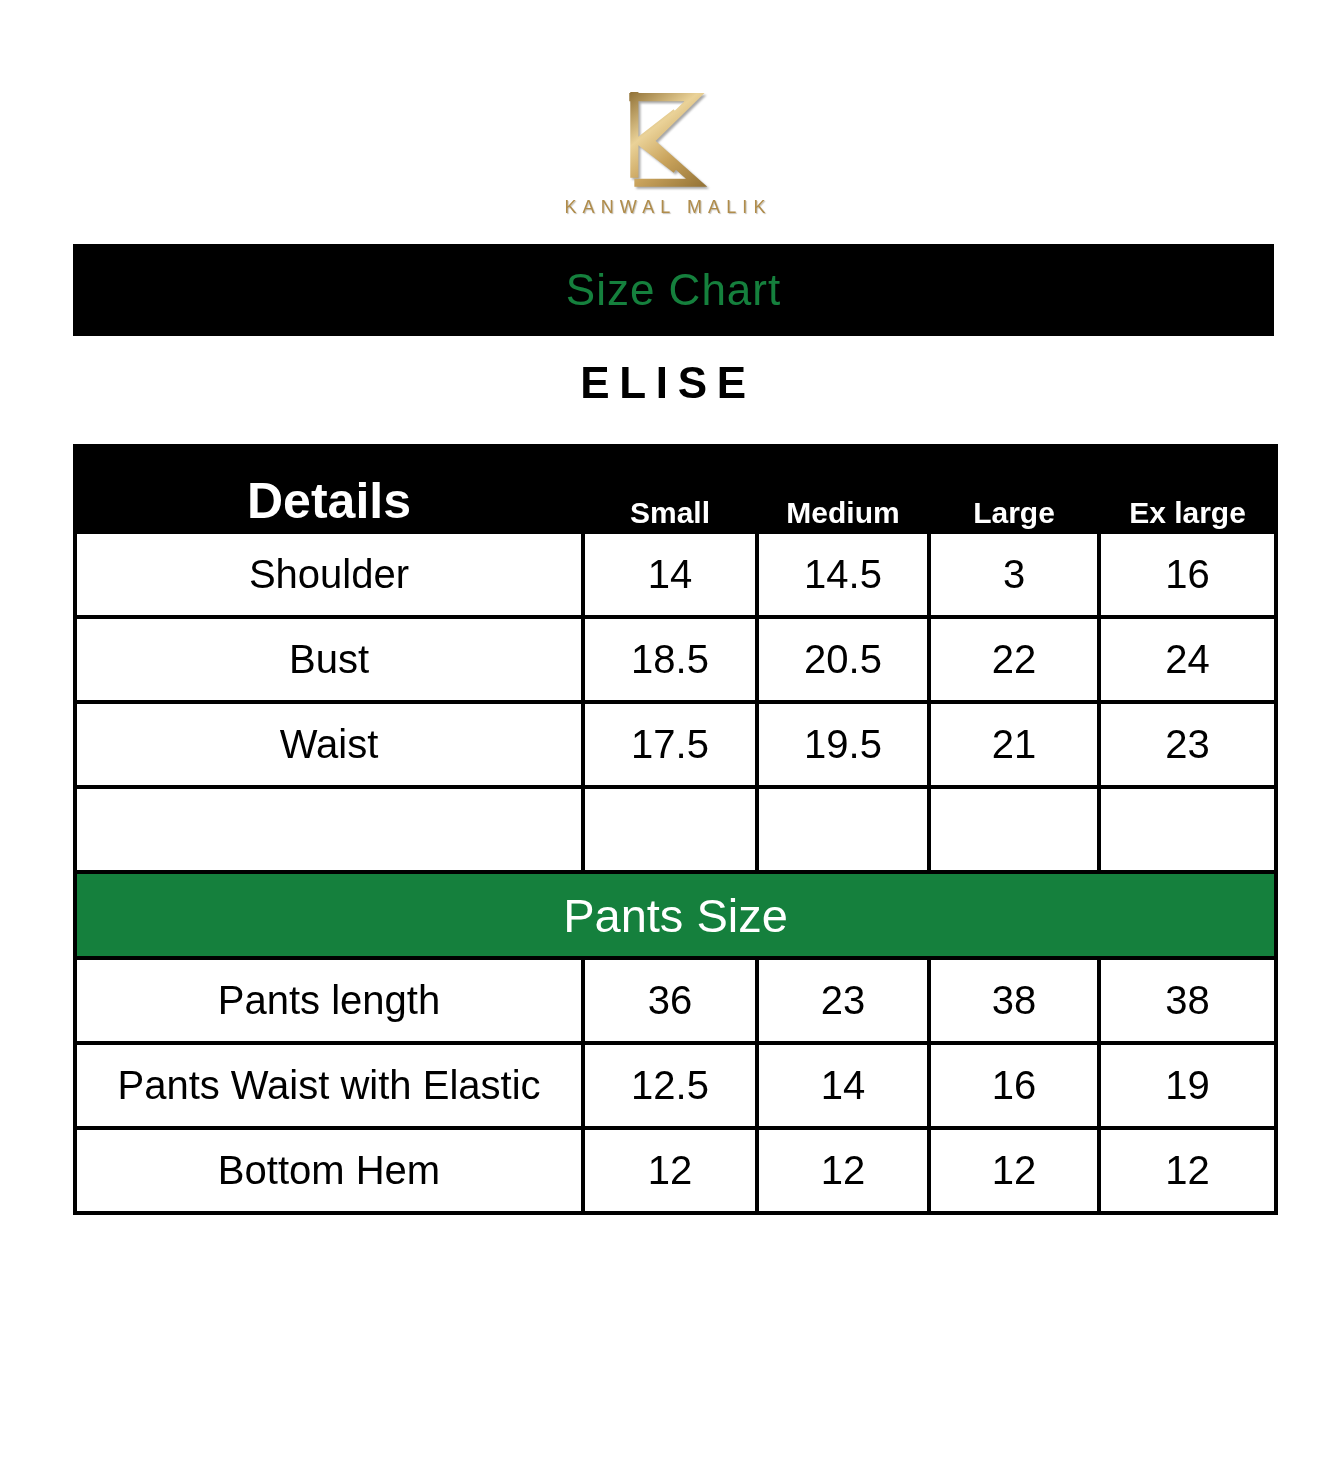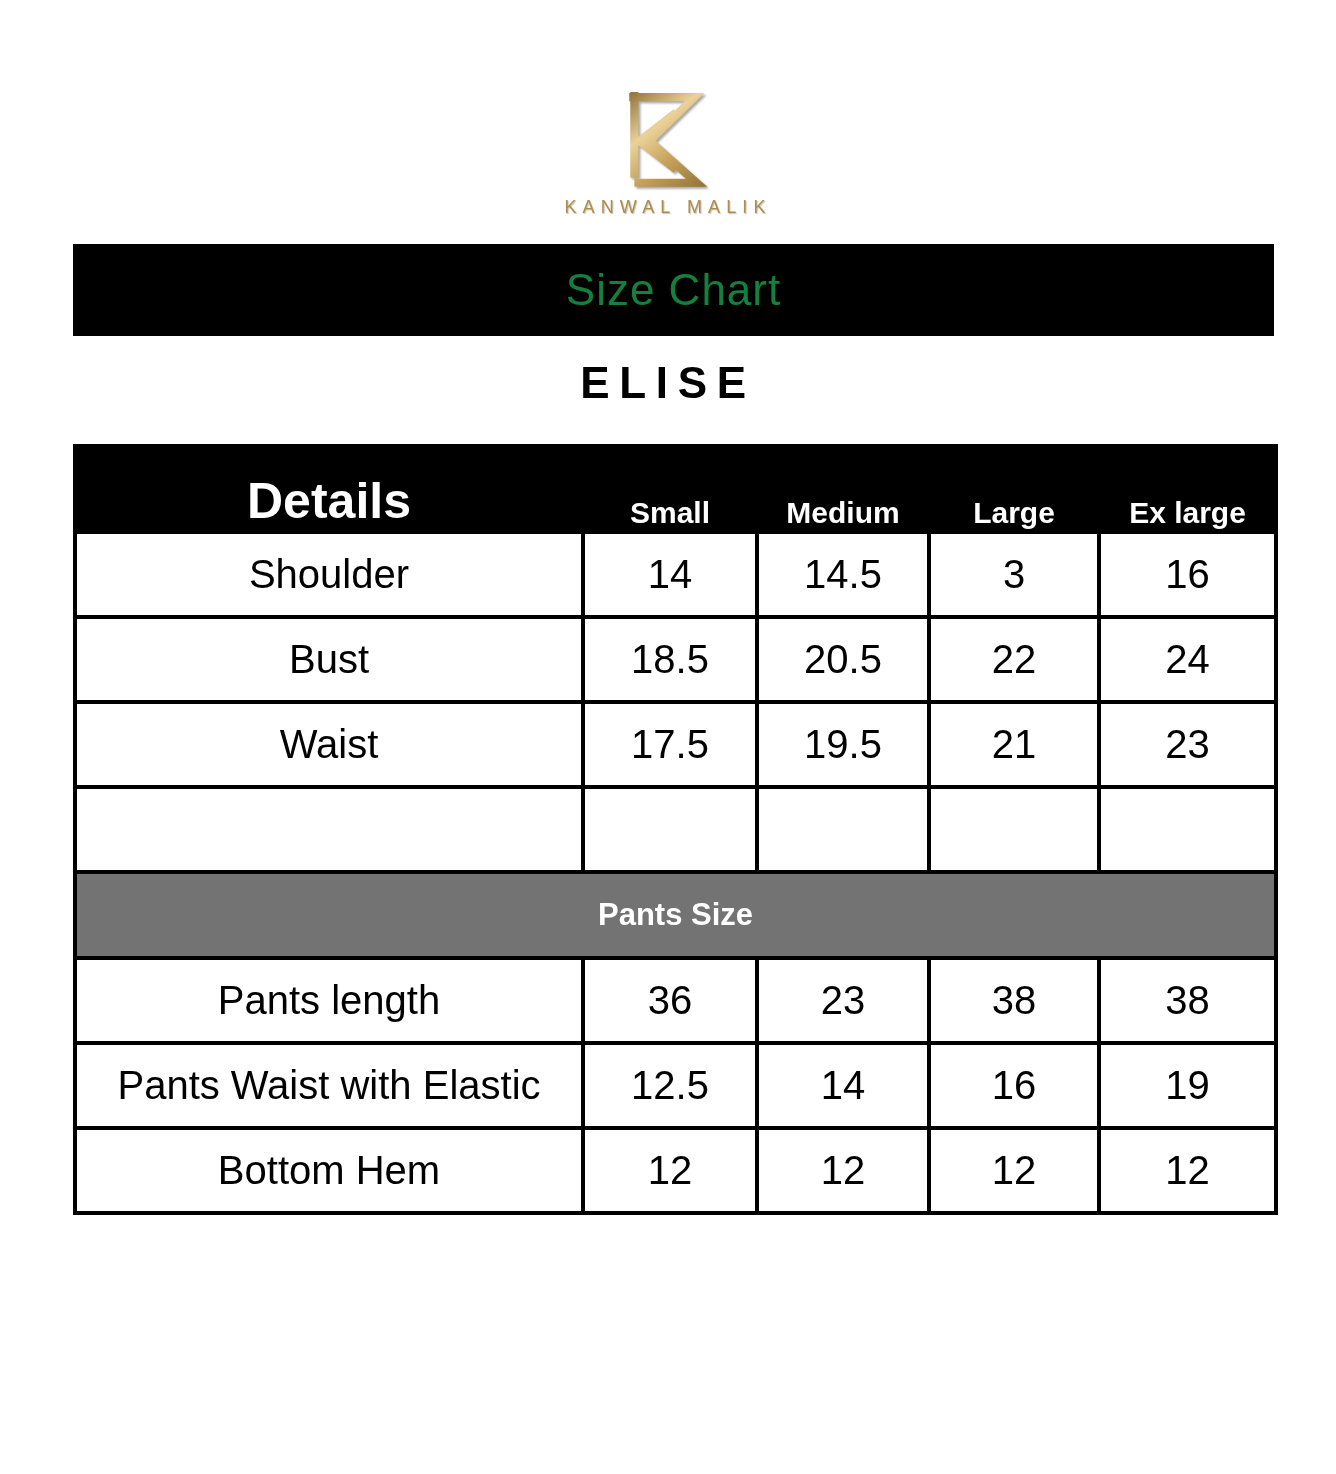--- a/index.html
+++ b/index.html
@@ -68,24 +68,24 @@
   tr.head-row { height: 86px; }
   tr.head-row th { background: #000; color: #fff; vertical-align: bottom; }
   th.details-th { font-size: 50px; font-weight: 400; padding-bottom: 8px; }
   th.size-th { font-size: 30px; font-weight: 400; padding-bottom: 16px; }
 
   tr.data-row { height: 85px; }
   tr.data-row td { font-size: 40px; font-weight: 400; vertical-align: middle; }
 
   tr.section-row { height: 86px; }
   tr.section-row td {
-    background: #737373;
+    background: #15803d;
     color: #fff;
-    font-size: 31px;
-    font-weight: 700;
+    font-size: 47px;
+    font-weight: 400;
     vertical-align: middle;
   }
 </style>
 </head>
 <body>
 
 <div class="page">
 
   <div class="brand-header">
     <svg class="monogram" width="82" height="104" viewBox="0 0 80 102" fill="none">

